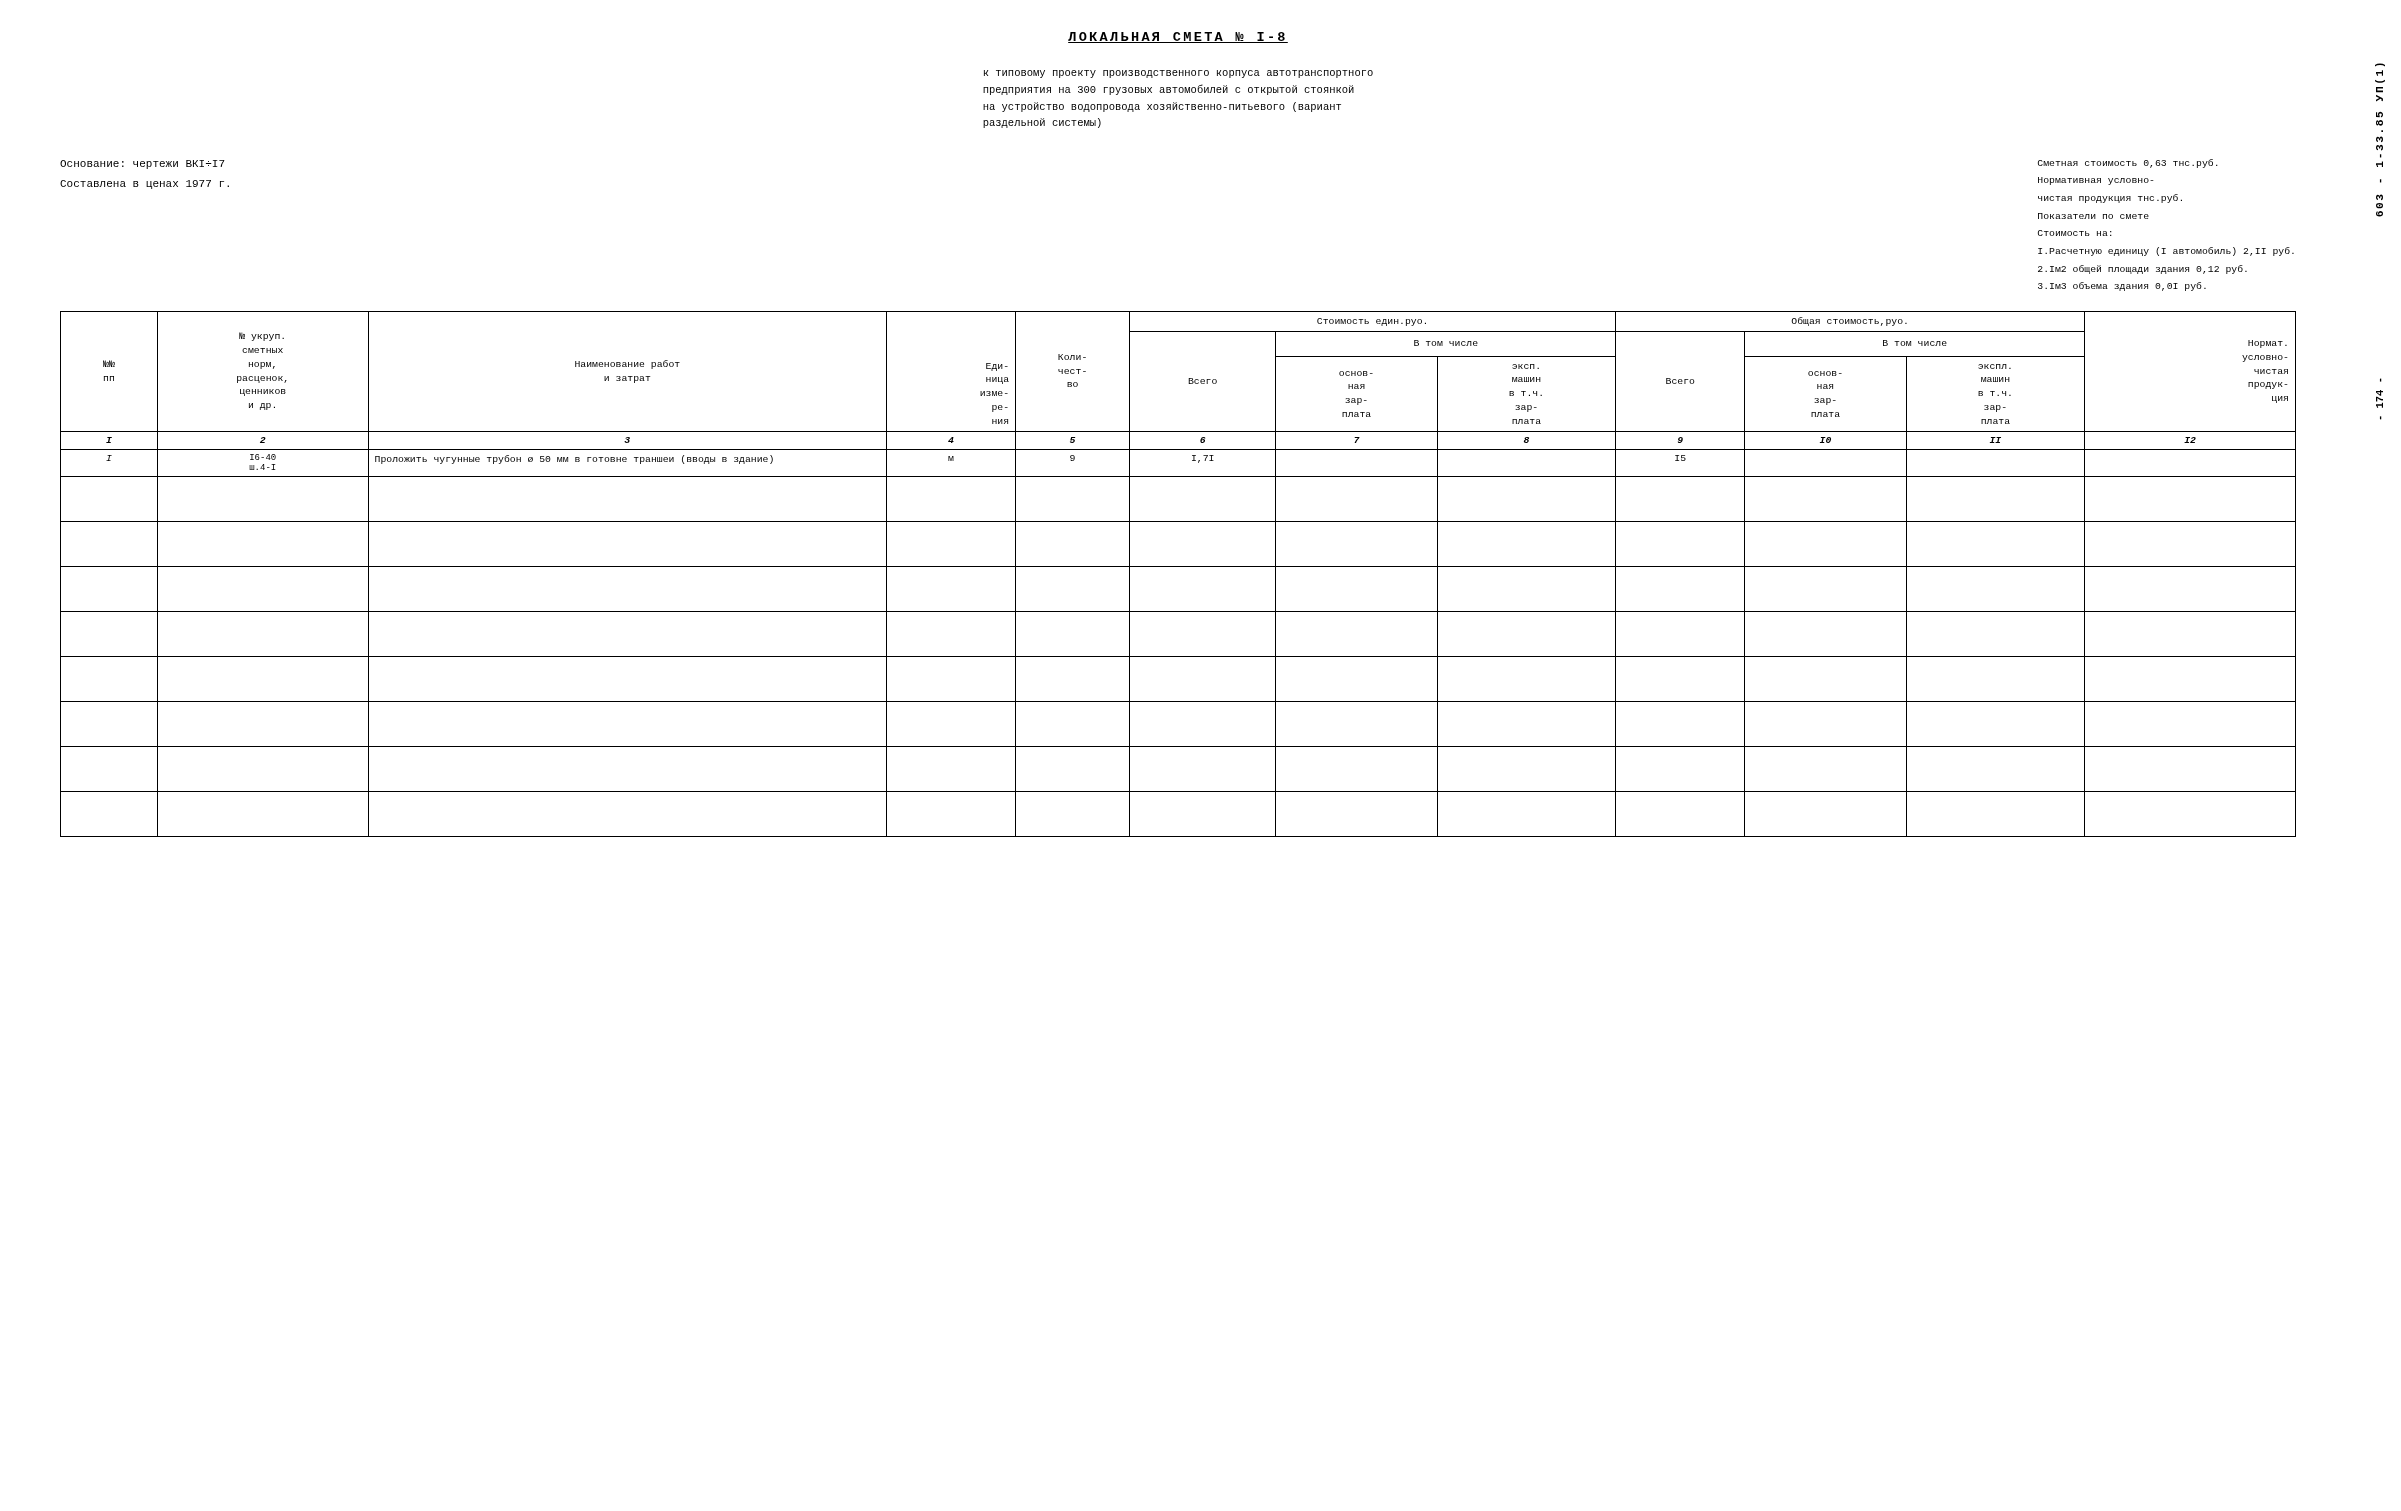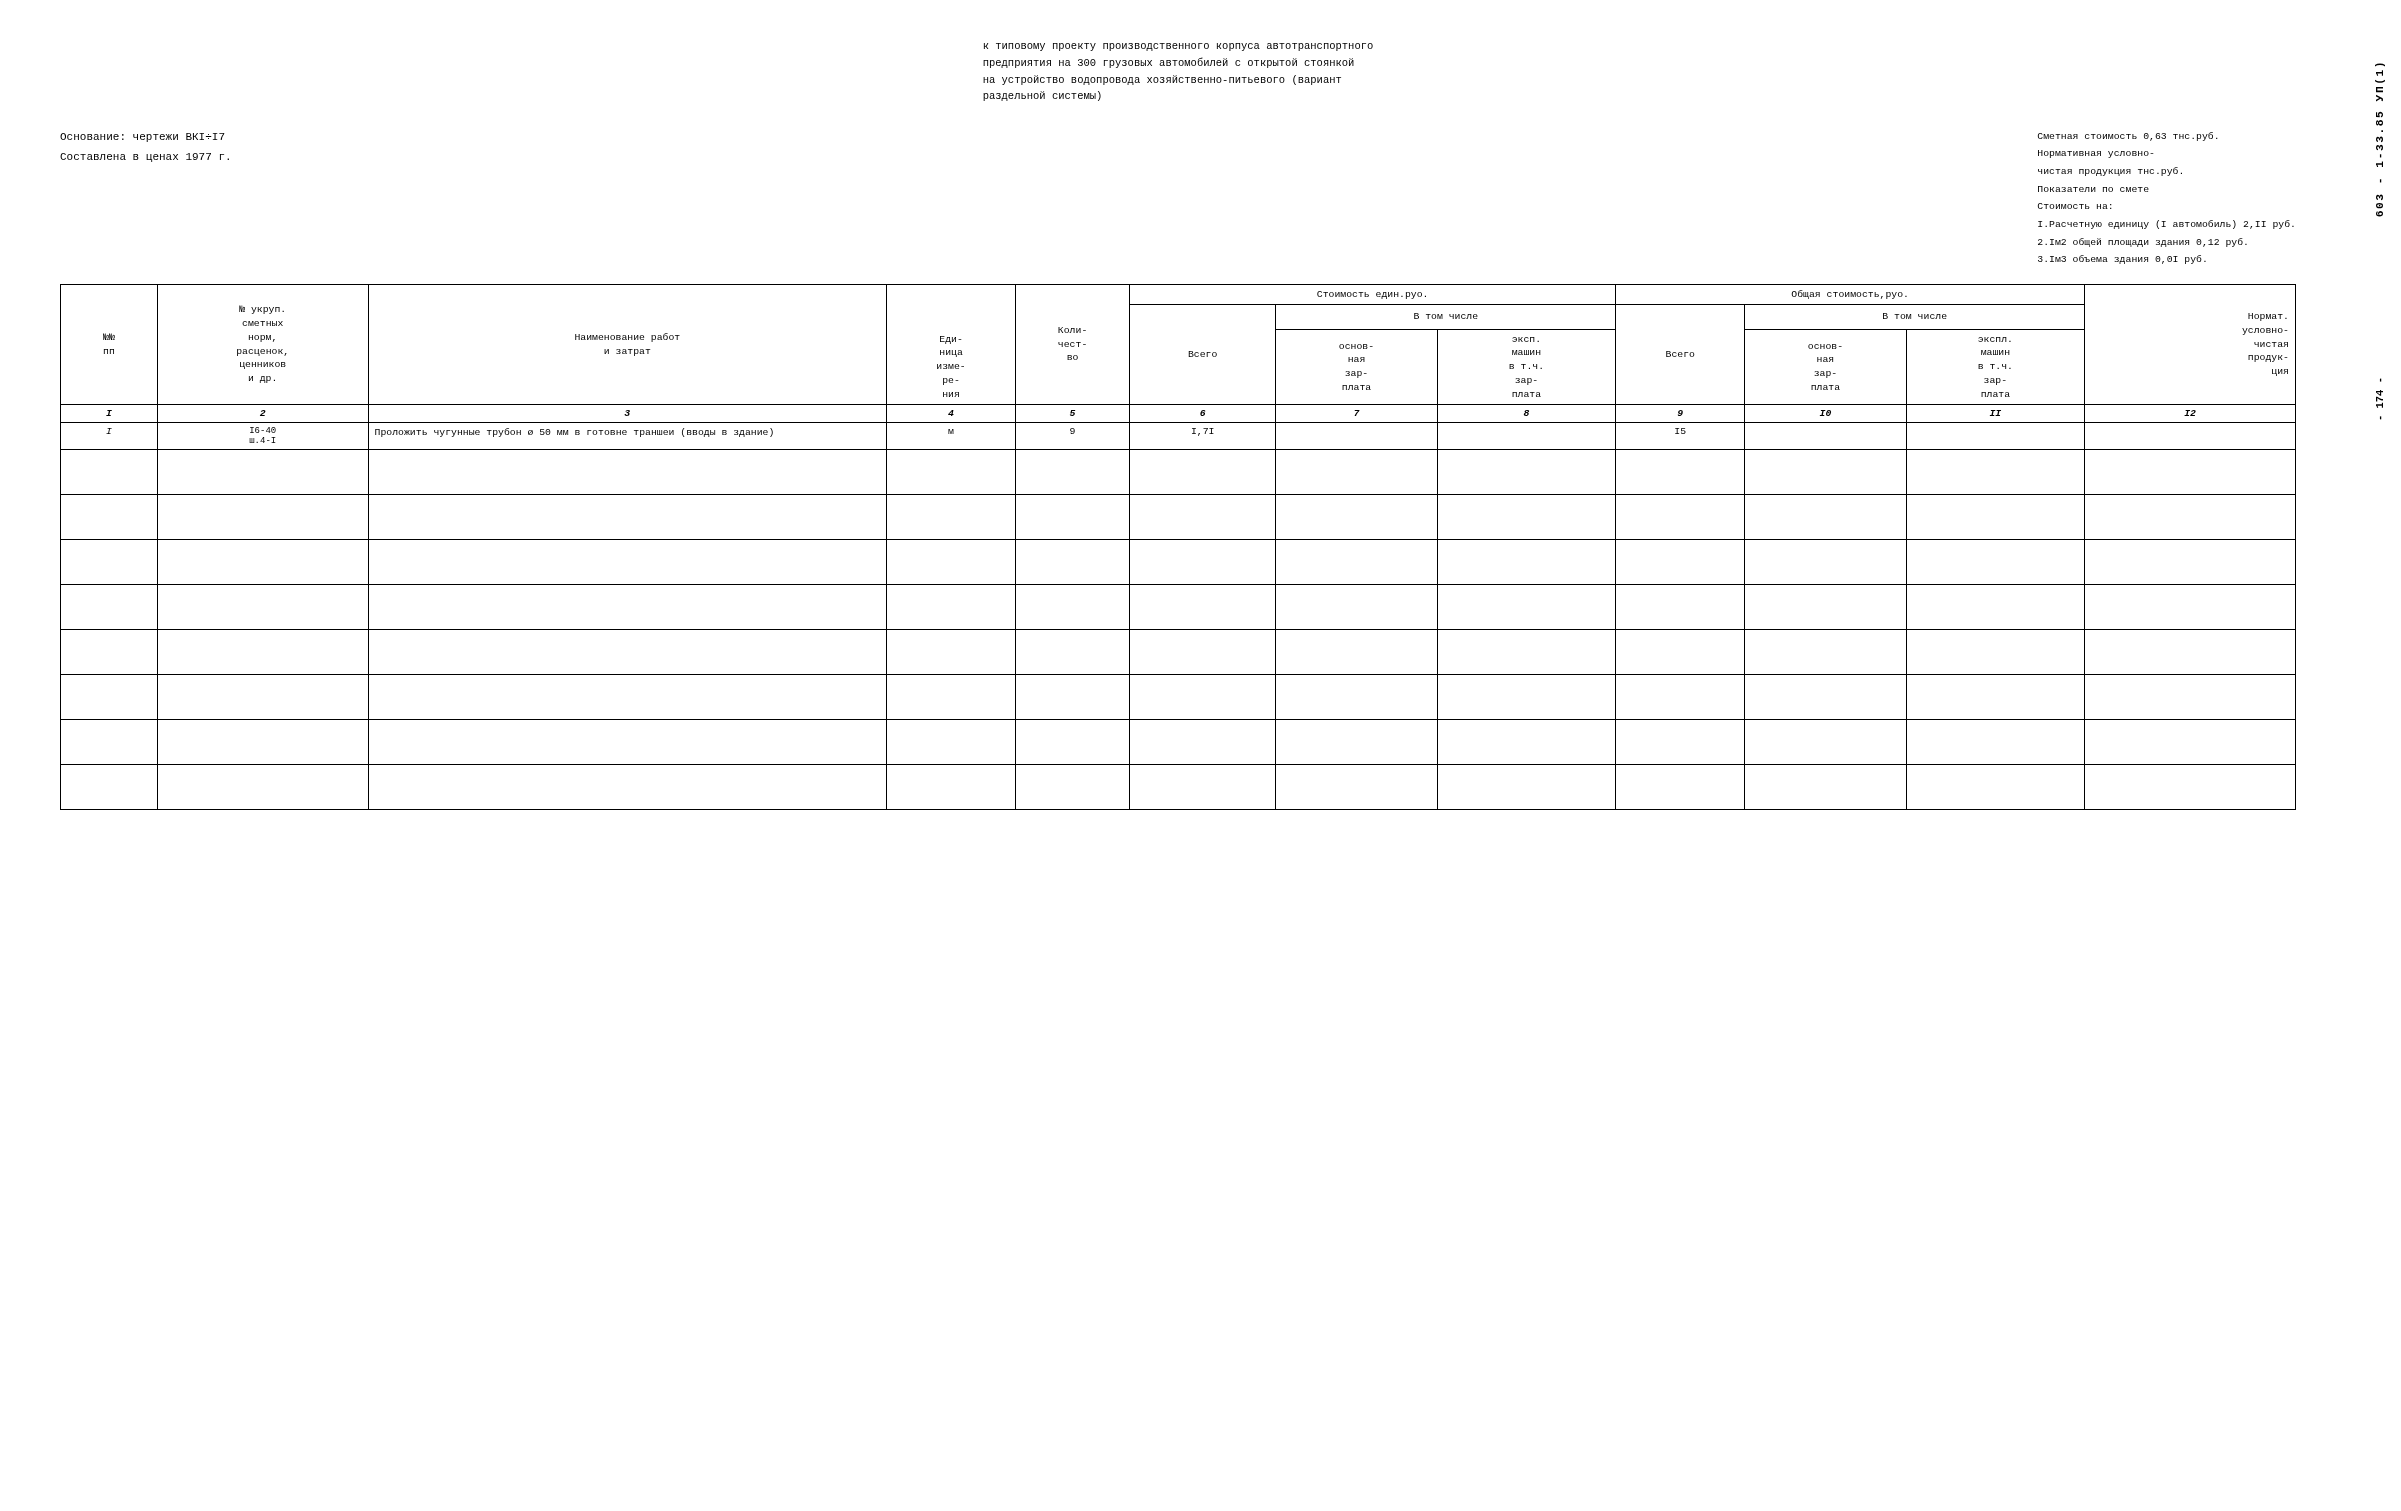--- a/index.html
+++ b/index.html
@@ -149,20 +149,21 @@
 </head>
 <body>
 
 <div class="page-container">
 
   <div class="side-text" style="position:fixed; right:15px; top:60px; writing-mode:vertical-rl; transform:rotate(180deg); font-size:11.3px; font-weight:bold; letter-spacing:1.5px;">603 - 1-33.85 УП(1)</div>
 
   <div class="side-number" style="position:fixed; right:15px; top:377px; writing-mode:vertical-rl; transform:rotate(180deg); font-size:10.5px; font-weight:bold;">- 174 -</div>
 
   <div class="header-section">
+    <div class="main-title">ЛОКАЛЬНАЯ СМЕТА  № I-8</div>
     <div class="subtitle">
       <div>к типовому проекту производственного корпуса автотранспортного</div>
       <div>предприятия на 300 грузовых автомобилей с открытой стоянкой</div>
       <div>на устройство водопровода  хозяйственно-питьевого (вариант</div>
       <div>раздельной системы)</div>
     </div>
   </div>
 
   <div class="info-section">
     <div class="info-left">
@@ -195,21 +196,21 @@
 норм,
 расценок,
 ценников
 и др.</div>
         </th>
         <th rowspan="3" class="col-name thick-top thick-bottom">
           <div style="white-space:pre-line; text-align:center;">Наименование работ
 и затрат</div>
         </th>
         <th rowspan="3" class="col-unit thick-top thick-bottom">
-          <div style="white-space:pre-line; text-align:center;margin-top:45px;">Еди-
+          <div style="white-space:pre-line; text-align:right;margin-top:45px;">Еди-
 ница
 изме-
 ре-
 ния</div>
         </th>
         <th rowspan="3" class="col-qty thick-top thick-bottom">
           <div style="white-space:pre-line; text-align:center;">Коли-
 чест-
 во</div>
         </th>

